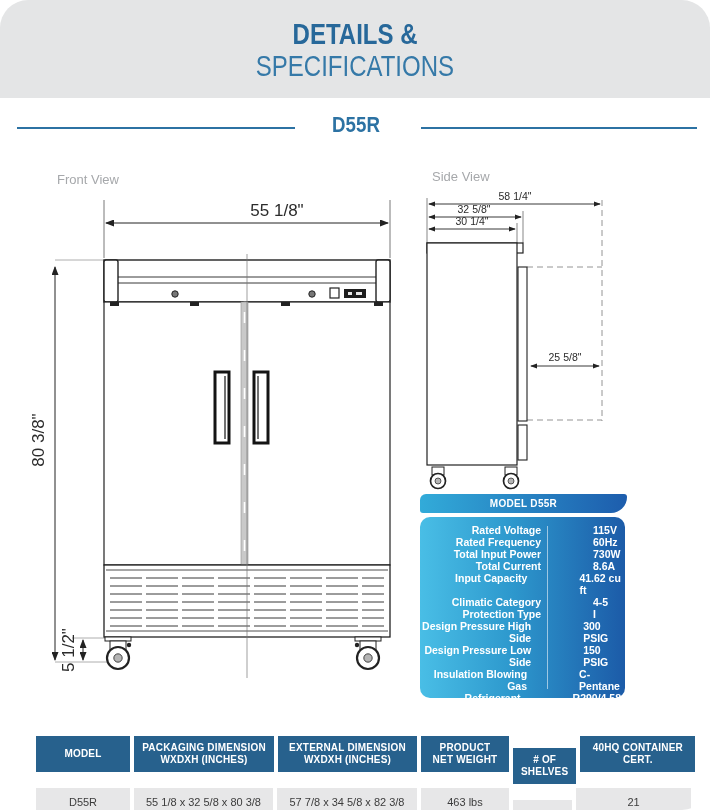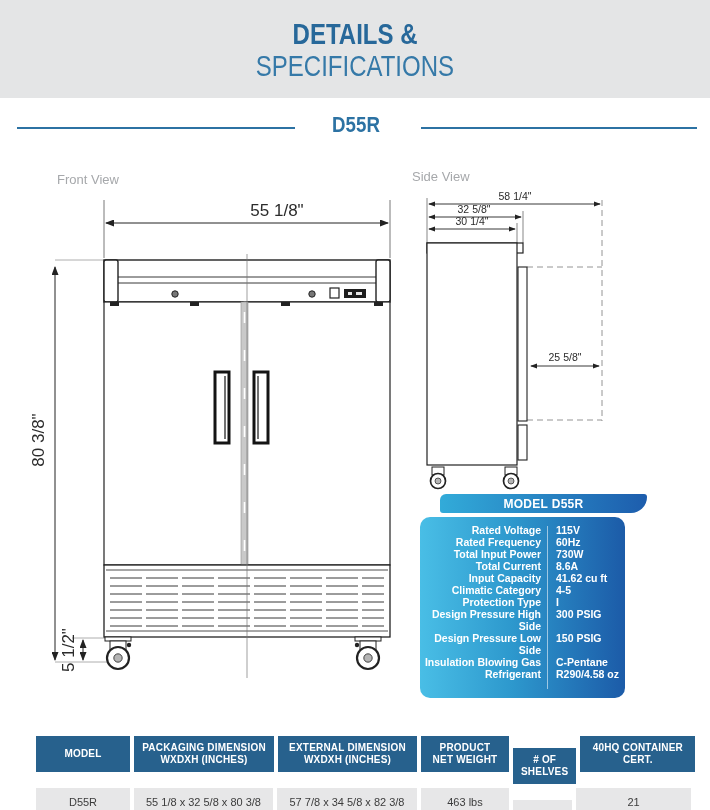--- a/index.html
+++ b/index.html
@@ -1,17 +1,17 @@
 <!DOCTYPE html>
 <html><head>
 <meta charset="utf-8">
 <style>
   html,body{margin:0;padding:0;background:#fff;}
   #page{position:relative;width:710px;height:810px;background:#ffffff;overflow:hidden;
-        font-family:"Liberation Sans",sans-serif;}
+        font-family:"Liberation Sans",sans-serif;border-radius:28px;}
   
   .banner{position:absolute;left:0;top:0;width:710px;height:98px;background:#e4e5e6;
           display:flex;flex-direction:column;align-items:center;justify-content:center;padding-top:2px;box-sizing:border-box;}
   .banner .l1{display:block;font-size:30px;font-weight:bold;color:#27689a;letter-spacing:0px;
               transform:scaleX(.8);transform-origin:50% 50%;line-height:32px;}
   .banner .l2{display:block;font-size:30px;font-weight:normal;color:#3579a8;
               transform:scaleX(.8);transform-origin:50% 50%;line-height:32px;}
   
   .model-row{position:absolute;left:0;top:112px;width:710px;height:32px;}
   .model-row .rule{position:absolute;top:15px;height:2px;background:#2c72a3;}
@@ -21,30 +21,30 @@
           font-size:22px;font-weight:bold;color:#2c72a3;transform:scaleX(.85);transform-origin:50% 50%;}
   
   .viewlabel{position:absolute;color:#a6a8ab;font-size:13px;margin-left:12px;}
   
   .draw{position:absolute;}
   svg text{font-family:"Liberation Sans",sans-serif;fill:#2b2b2b;}
   
   .spec-card{position:absolute;left:420px;top:494px;width:209px;}
   .spec-head{width:207px;height:19px;border-radius:6px 3px 16px 3px;
              background:linear-gradient(90deg,#32abd9 0%,#1d5dad 100%);
-             color:#fff;font-size:12px;font-weight:bold;letter-spacing:.3px;
-             display:flex;align-items:center;justify-content:center;margin-left:20px;}
+             color:#fff;font-size:10px;font-weight:bold;letter-spacing:.3px;
+             display:flex;align-items:center;justify-content:center;}
   .spec-body{position:relative;margin-top:4px;width:205px;height:181px;border-radius:10px;
              background:linear-gradient(90deg,#49bee6 0%,#2d98cd 45%,#1c5ba8 100%);
              display:flex;flex-direction:column;justify-content:flex-start;
              padding:7px 0;box-sizing:border-box;}
   .spec-divider{position:absolute;left:127px;top:9px;bottom:9px;width:1px;background:rgba(255,255,255,.55);}
   .spec-row{display:flex;color:#fff;font-size:10.5px;font-weight:bold;line-height:12px;}
   .spec-row .lab{width:121px;text-align:right;padding-right:6px;}
-  .spec-row .val{padding-left:9px;}
+  .spec-row .val{padding-left:9px;margin-left:37px;}
   
   .btable{position:absolute;left:36px;top:736px;width:655px;}
   .btable .hrow,.btable .drow{display:flex;gap:4px;}
   .btable .hcell{background:#27618d;color:#fff;font-size:10px;font-weight:bold;letter-spacing:.2px;
                  height:36px;display:flex;align-items:center;justify-content:center;text-align:center;
                  line-height:12.5px;padding:2px 8px;box-sizing:border-box;}
   .btable .drow{margin-top:4px;}
   .btable .dcell{background:#e7e7e8;color:#3c3c3c;font-size:11px;height:28px;
                  display:flex;align-items:center;justify-content:center;text-align:center;}
   .c0{flex:0 0 94px;} .c1{flex:0 0 139px;} .c2{flex:0 0 140px;}
@@ -60,21 +60,21 @@
     <span class="l2">SPECIFICATIONS</span>
   </div>
 
   <div class="model-row">
     <div class="rule left"></div>
     <div class="mtitle">D55R</div>
     <div class="rule right"></div>
   </div>
 
   <div class="viewlabel" style="left:45px;top:172px;">Front View</div>
-  <div class="viewlabel" style="left:400px;top:169px;">Side View</div>
+  <div class="viewlabel" style="left:420px;top:169px;">Side View</div>
 
   <svg class="draw" style="left:30px;top:190px;" width="380" height="500" viewBox="0 0 380 500">
     <defs>
       <marker id="ar" markerWidth="9" markerHeight="7" refX="8" refY="3.5" orient="auto-start-reverse">
         <path d="M0,0 L9,3.5 L0,7 z" fill="#222"></path>
       </marker>
     </defs>
 
     <g>
       <line x1="74" y1="10" x2="74" y2="68" stroke="#555" stroke-width="0.8"></line>

